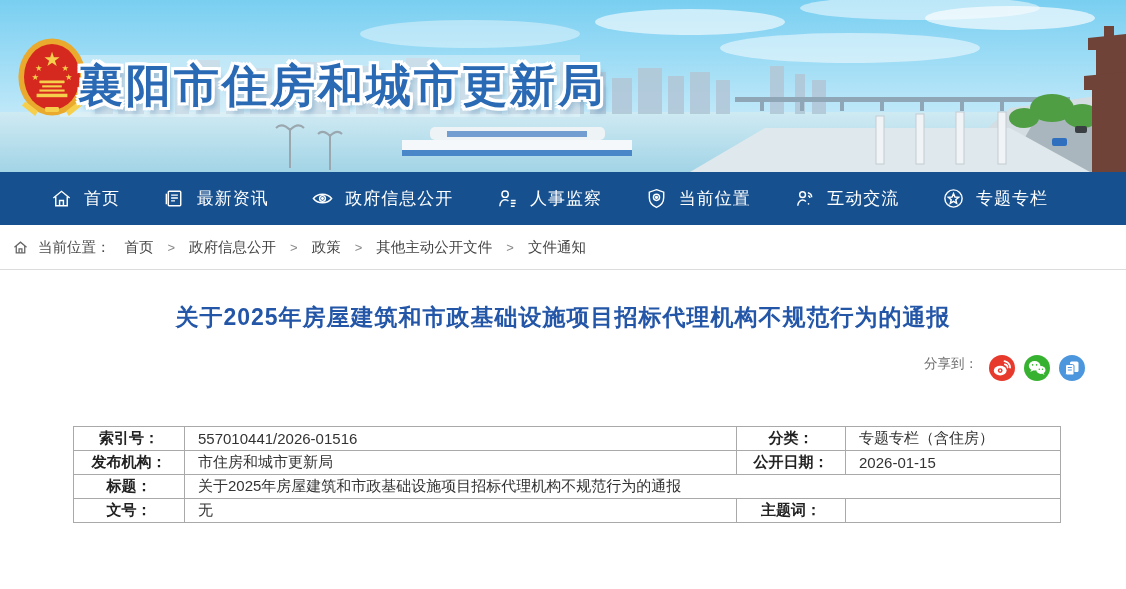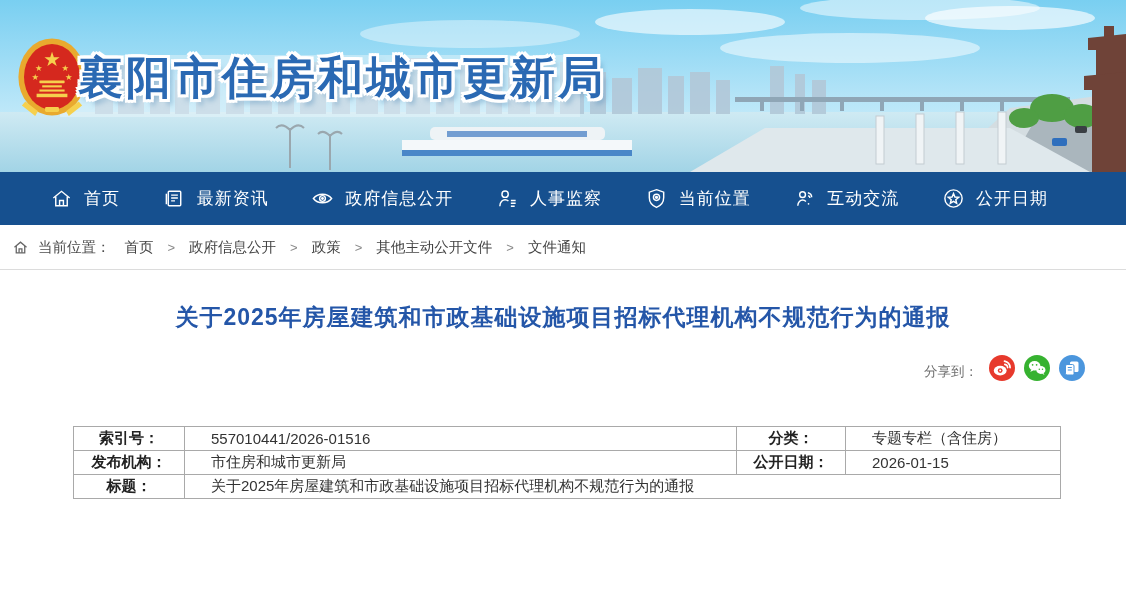--- a/index.html
+++ b/index.html
@@ -5,21 +5,21 @@
 <style>
   * { margin:0; padding:0; box-sizing:border-box; }
   html,body { width:1126px; height:589px; overflow:hidden; background:#fff;
     font-family:"Liberation Sans","DejaVu Sans",sans-serif; }
 
   
   .banner { position:relative; width:1126px; height:172px; overflow:hidden; }
   .banner-bg { position:absolute; left:0; top:0; width:1126px; height:172px; display:block; }
   .emblem { position:absolute; left:17px; top:36px; width:70px; height:86px; }
   .site-title {
-    position:absolute; left:78px; top:48px;
+    position:absolute; left:78px; top:56px;
     font-size:45px; font-weight:bold; letter-spacing:3px; color:#2a69b3;
     text-shadow:
       -3px -3px 0 #fff, 3px -3px 0 #fff, -3px 3px 0 #fff, 3px 3px 0 #fff,
       0 -3px 0 #fff, 0 3px 0 #fff, -3px 0 0 #fff, 3px 0 0 #fff,
       5px 6px 5px rgba(96,150,190,.55);
     white-space:nowrap;
   }
 
   
   .nav { width:1126px; height:53px; background:#16508f; display:flex;
@@ -36,33 +36,33 @@
   .crumb-label { margin-right:14px; }
   .crumb { color:#444; cursor:pointer; }
   .crumb-sep { margin:0 14px; color:#8a8a8a; font-size:13px; }
 
   
   .article-title { margin:32px 40px 0; text-align:center; font-size:23px;
     font-weight:bold; color:#2456a8; letter-spacing:1px; }
   .meta-row { position:relative; height:30px; margin-top:22px; }
   .meta-time { position:absolute; left:0; right:0; top:6px; text-align:center;
     font-size:13.5px; color:#9b9b9b; }
-  .share { position:absolute; right:41px; top:0; display:flex; align-items:flex-end; gap:9px; }
+  .share { position:absolute; right:41px; top:0; display:flex; align-items:flex-start; gap:9px; }
   .share-label { font-size:13.5px; color:#6f6f6f; margin-right:2px; }
   .share-btn { width:26px; height:26px; border-radius:50%; cursor:pointer;
     display:flex; align-items:center; justify-content:center; }
   .share-btn svg { width:26px; height:26px; display:block; }
 
   
   .info-table { margin:41px 0 0 73px; border-collapse:collapse; width:987px;
     table-layout:fixed; font-size:15px; color:#333; }
   .info-table td { border:1px solid #a9a9a9; height:16px; padding:2px 8px;
     overflow:hidden; white-space:nowrap; }
   .info-table td.lbl { font-weight:bold; text-align:center; color:#222; padding:2px 2px; }
-  .info-table td.val { text-align:left; padding-left:26px; }
+  .info-table td.val { text-align:left; padding-left:13px; }
 </style>
 </head>
 <body>
 
 <div class="banner">
   <svg class="banner-bg" viewBox="0 0 1126 172" preserveAspectRatio="none">
     <defs>
       <linearGradient id="sky" x1="0" y1="0" x2="0" y2="1">
         <stop offset="0" stop-color="#79cff1"></stop>
         <stop offset="0.5" stop-color="#aee2f7"></stop>
@@ -241,21 +241,21 @@
         <path d="M15.8 9.2 a2.4 2.4 0 0 1 1.9 2.3"></path>
       <circle cx="16.2" cy="17.5" r="0.9" fill="#fff" stroke="none"></circle>
     </svg>
     <span>互动交流</span>
   </div>
   <div class="nav-item">
     <svg viewBox="0 0 24 24" fill="none" stroke="#fff" stroke-width="1.5">
       <circle cx="12" cy="12" r="9"></circle>
       <path d="M12 6.8 L13.5 10.4 L17.4 10.7 L14.4 13.2 L15.3 17 L12 15 L8.7 17 L9.6 13.2 L6.6 10.7 L10.5 10.4 Z"></path>
     </svg>
-    <span>公开日期</span>
+    <span>专题专栏</span>
   </div>
 </div>
 
 <div class="breadcrumb">
   <svg class="home-ic" viewBox="0 0 24 24" fill="none" stroke="#666" stroke-width="1.8">
     <path d="M3.5 11.5 L12 4.5 L20.5 11.5"></path>
       <path d="M6 9.8 V19.5 H18 V9.8"></path>
       <path d="M10 19.5 V14 H14 V19.5"></path>
   </svg>
   <span class="crumb-label">当前位置：</span>
@@ -328,14 +328,20 @@
   <tr>
     <td class="lbl">发布机构：</td>
     <td class="val" colspan="3">市住房和城市更新局</td>
     <td class="lbl">公开日期：</td>
     <td class="val">2026-01-15</td>
   </tr>
   <tr>
     <td class="lbl">标题：</td>
     <td class="val" colspan="5">关于2025年房屋建筑和市政基础设施项目招标代理机构不规范行为的通报</td>
   </tr>
+  <tr>
+    <td class="lbl">文号：</td>
+    <td class="val" colspan="3">无</td>
+    <td class="lbl">主题词：</td>
+    <td class="val"></td>
+  </tr>
 </tbody>
   </table>
 
 </body></html>

